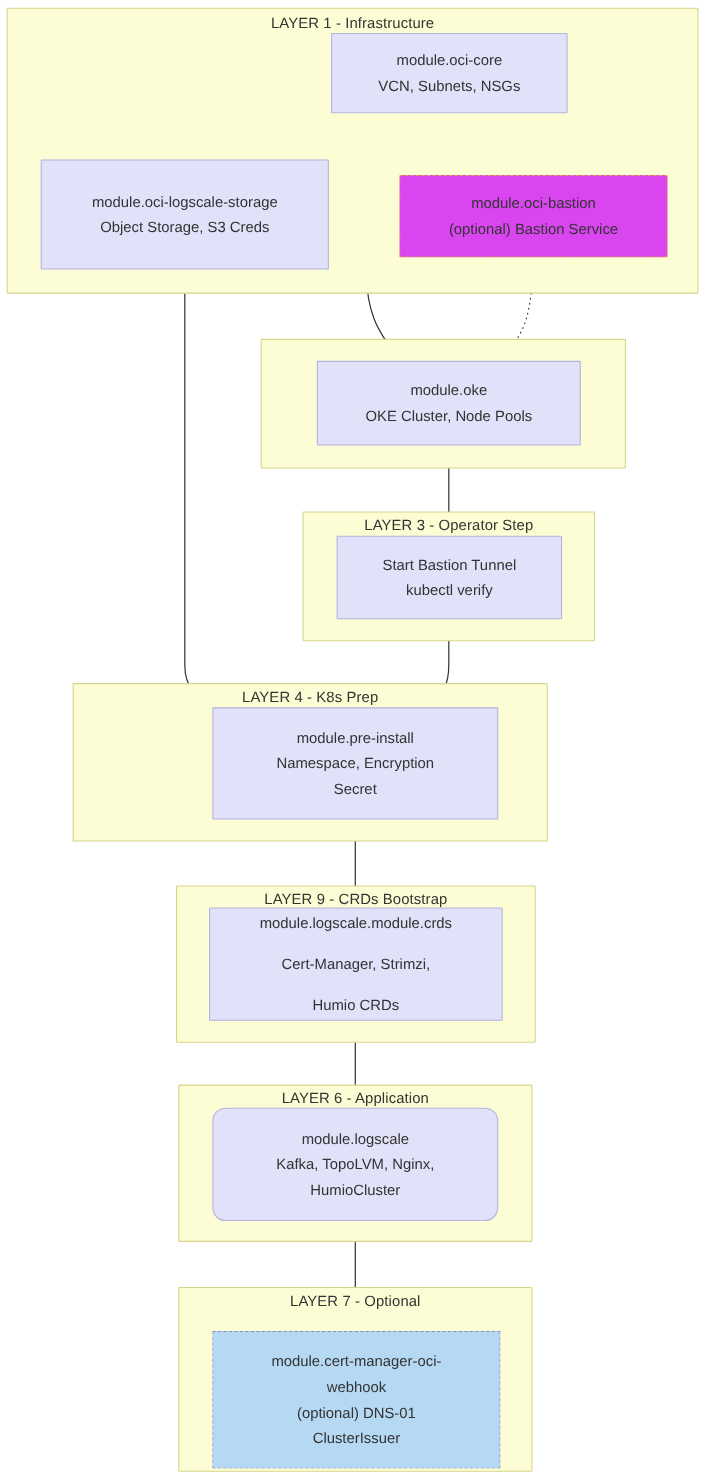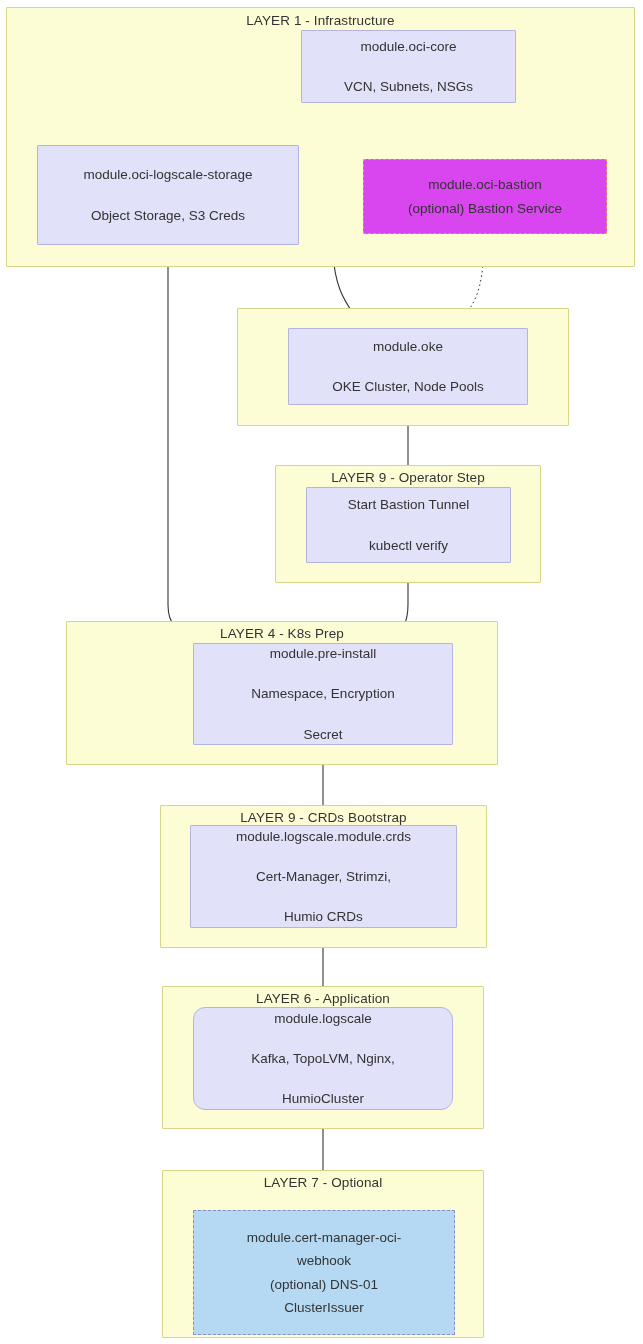--- a/index.html
+++ b/index.html
@@ -57,21 +57,20 @@
     border-radius: 1px;
     padding: 2px 6px;
   }
   .node .line {
     display: block;
     white-space: nowrap;
   }
   .node-default {
     background: #e1e1f9;
     border: 1px solid #b4b4df;
-    gap: 17px;
   }
   .node-optional {
     background: #d946ef;
     border: 1.6px dashed #e8994a;
   }
   .node-blue {
     background: #b6d9f3;
     border: 1.6px dashed #8a8ac0;
   }
   .node-wrap {
@@ -134,21 +133,21 @@
   <div class="layer" style="left:237px; top:308px; width:332px; height:118px;">
     <div class="layer-title" style="top:19px;padding-left:36px;">LAYER 2 - Cluster</div>
   </div>
 
   <div class="node node-default" style="left:288px; top:328px; width:240px; height:77px;">
     <span class="line">module.oke</span>
     <span class="line">OKE Cluster, Node Pools</span>
   </div>
 
   <div class="layer" style="left:275px; top:465px; width:266px; height:118px;">
-    <div class="layer-title" style="top:4px;">LAYER 9 - Operator Step</div>
+    <div class="layer-title" style="top:4px;">LAYER 3 - Operator Step</div>
   </div>
 
   <div class="node node-default" style="left:306px; top:487px; width:205px; height:76px;">
     <span class="line">Start Bastion Tunnel</span>
     <span class="line">kubectl verify</span>
   </div>
 
   <div class="layer" style="left:66px; top:621px; width:432px; height:144px;">
     <div class="layer-title" style="top:4px;">LAYER 4 - K8s Prep</div>
   </div>
@@ -156,21 +155,21 @@
   <div class="node node-default" style="left:193px; top:643px; width:260px; height:102px;">
     <span class="line">module.pre-install</span>
     <span class="line">Namespace, Encryption</span>
     <span class="line">Secret</span>
   </div>
 
   <div class="layer" style="left:160px; top:805px; width:327px; height:143px;">
     <div class="layer-title" style="top:4px;">LAYER 9 - CRDs Bootstrap</div>
   </div>
 
-  <div class="node node-default" style="left:190px; top:825px; width:267px; height:103px;">
+  <div class="node node-default" style="left:190px; top:825px; width:267px; height:103px;justify-content:space-between;">
     <span class="line">module.logscale.module.crds</span>
     <span class="line">Cert-Manager, Strimzi,</span>
     <span class="line">Humio CRDs</span>
   </div>
 
   <div class="layer" style="left:162px; top:986px; width:322px; height:143px;">
     <div class="layer-title" style="top:4px;">LAYER 6 - Application</div>
   </div>
 
   <div class="node node-default" style="left:193px; top:1007px; width:260px; height:103px;border-radius:12px;">

